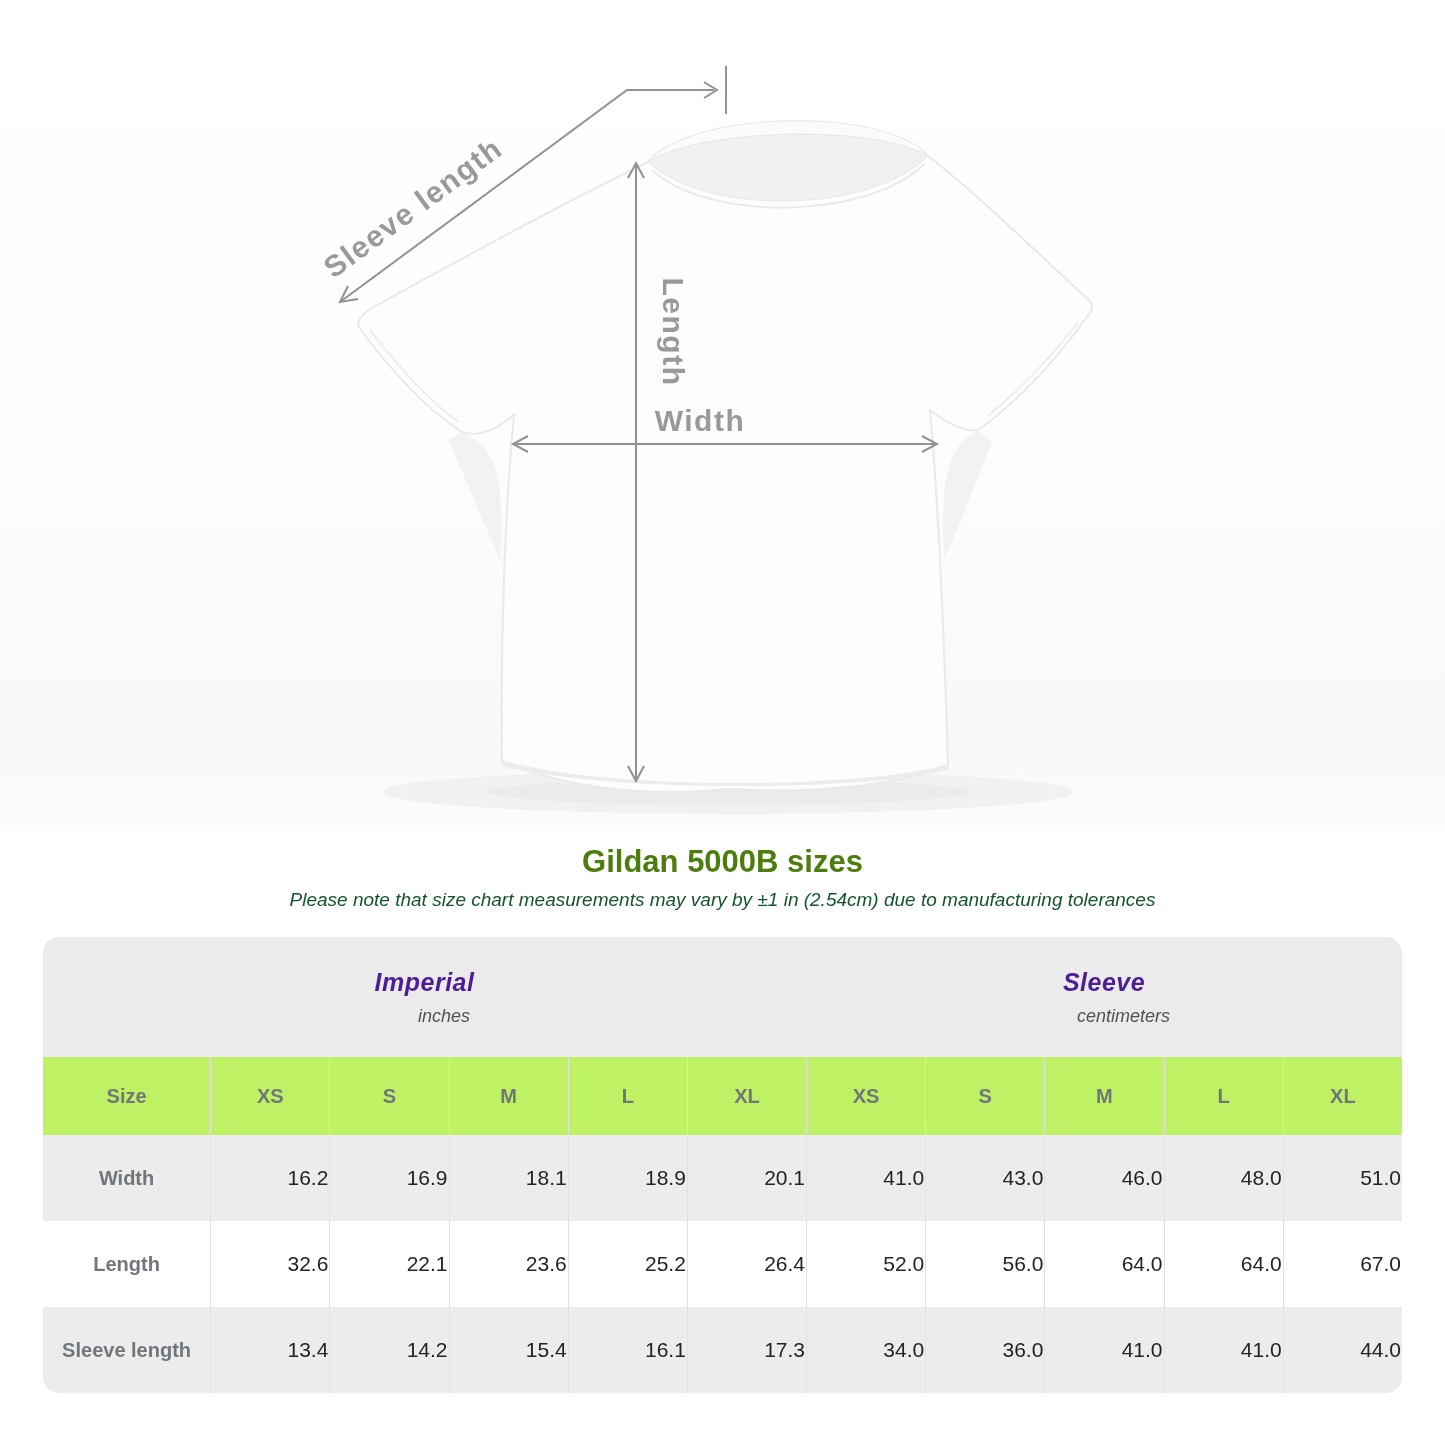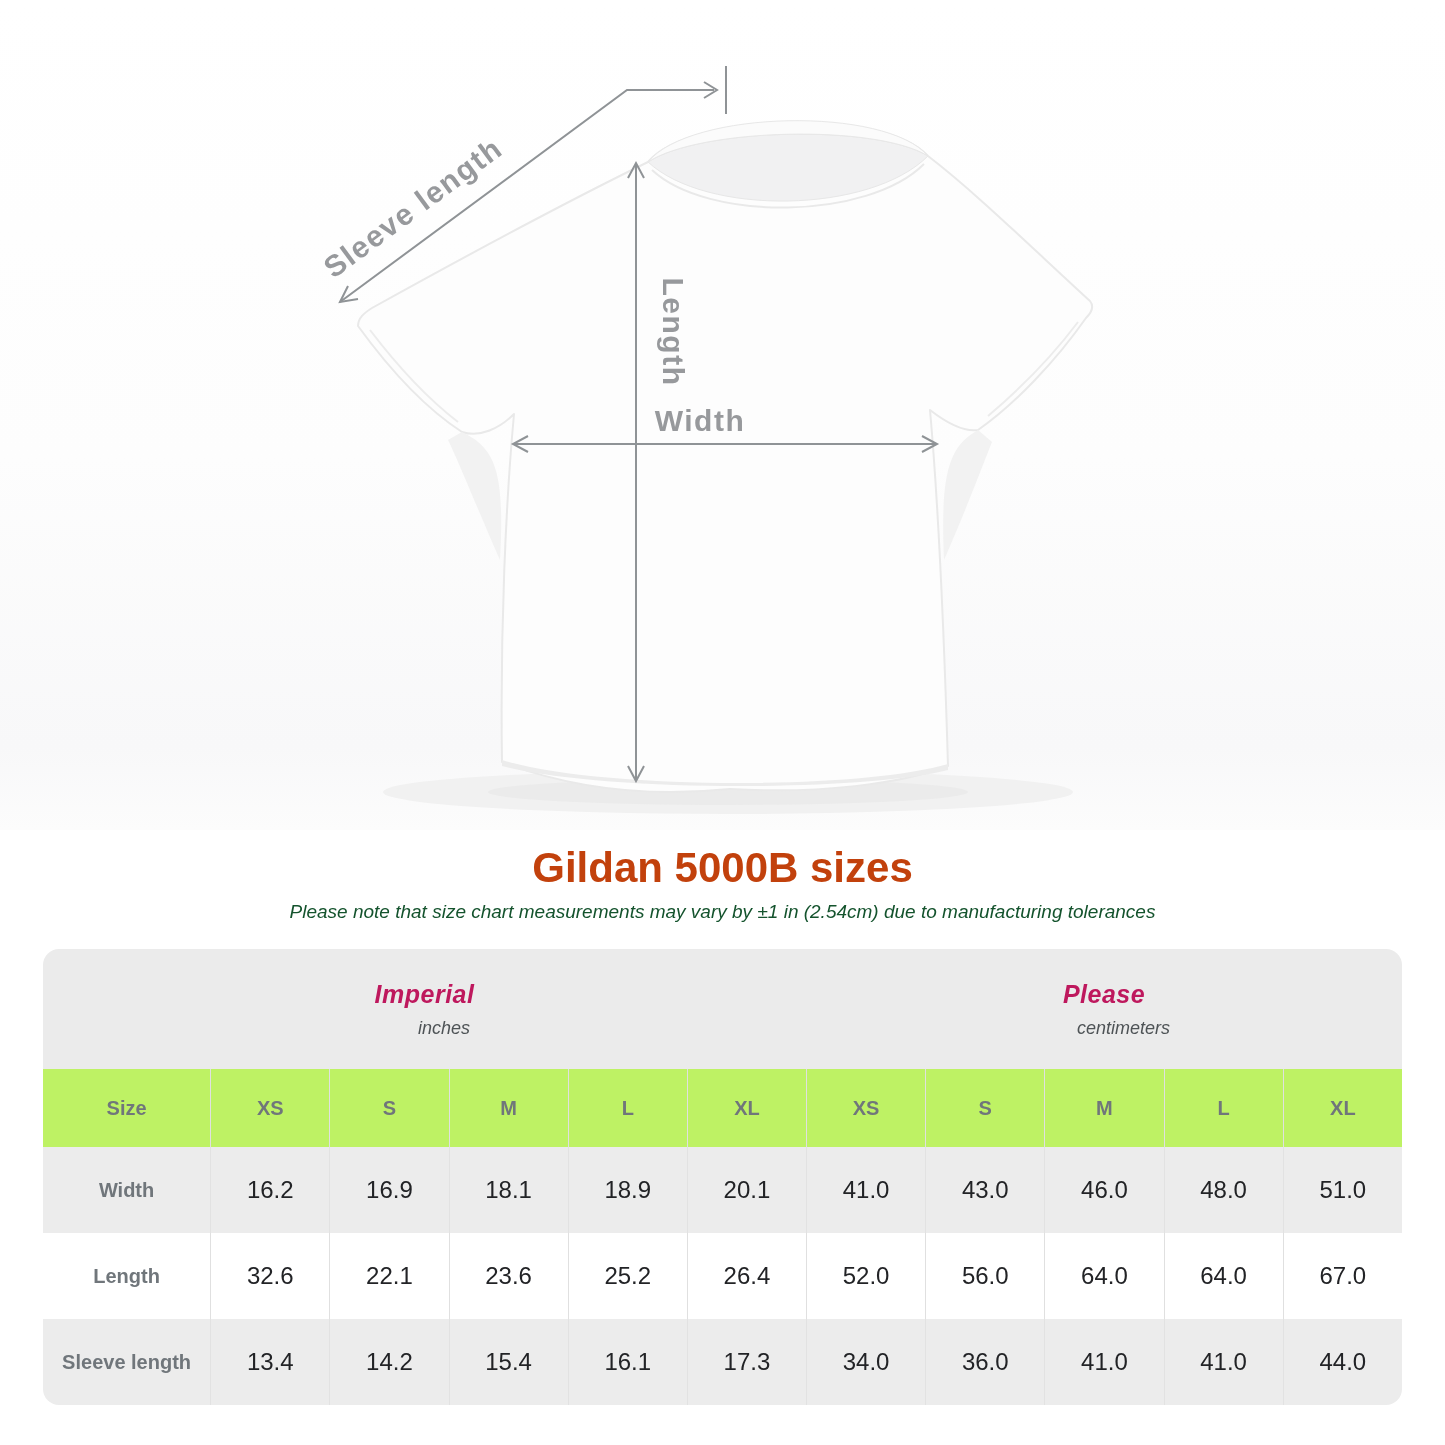--- a/index.html
+++ b/index.html
@@ -21,23 +21,23 @@
     font-family:"Liberation Sans", sans-serif;
     font-weight:bold;
     font-size:30px;
     fill:#97999c;
     letter-spacing:1.5px;
   }
   
   .chart-header{text-align:center;padding-top:10px;}
   .chart-title{
     margin:4px 0 0 0;
-    font-size:42px;
-    font-weight:bold;
-    color:#c2410c;
+    font-size:31px;
+    font-weight:bold;
+    color:#4d7c0f;
   }
   .chart-subtitle{
     margin:9px 0 0 0;
     font-size:19px;
     font-style:italic;
     color:#14532d;
   }
   
   .table-wrap{
     margin:26px 43px 0 43px;
@@ -55,21 +55,21 @@
   .group-head{
     height:118px;
     background:#ebebeb;
     vertical-align:middle;
     text-align:center;
   }
   .g-title{
     font-size:25px;
     font-weight:bold;
     font-style:italic;
-    color:#be185d;
+    color:#4c1d95;
     letter-spacing:.5px;
   }
   .g-sub{
     margin-top:9px;
     font-size:18px;
     font-style:italic;
     font-weight:normal;
     color:#4e5356;
     padding-left:39px;
   }
@@ -86,23 +86,24 @@
     height:84px;
     text-align:center;
     vertical-align:middle;
   }
   tr.data-row th{
     font-size:20px;
     font-weight:bold;
     color:#70767b;
   }
   tr.data-row td{
-    font-size:24px;
+    font-size:21px;
     font-weight:normal;
     color:#222326;
+    text-align:right;
   }
   tr.gray th, tr.gray td{background:#ececec;}
   tr.white th, tr.white td{background:#ffffff;}
   .vline{border-left:1px solid #e0e0e0;}
   tr.gray .vline{border-left:1px solid #e2e2e2;}
 </style>
 </head>
 <body>
 
 <div class="page">
@@ -181,21 +182,21 @@
           <col class="c-val">
           <col class="c-val">
       </colgroup>
       <tbody>
           <tr>
         <th class="group-head" colspan="6">
           <div class="g-title">Imperial</div>
           <div class="g-sub">inches</div>
         </th>
         <th class="group-head" colspan="5">
-          <div class="g-title">Please</div>
+          <div class="g-title">Sleeve</div>
           <div class="g-sub">centimeters</div>
         </th>
       </tr>
       <tr class="size-row">
         <th>Size</th>
         <th class="vline">XS</th>
         <th class="vline">S</th>
         <th class="vline">M</th>
         <th class="vline">L</th>
         <th class="vline">XL</th>

